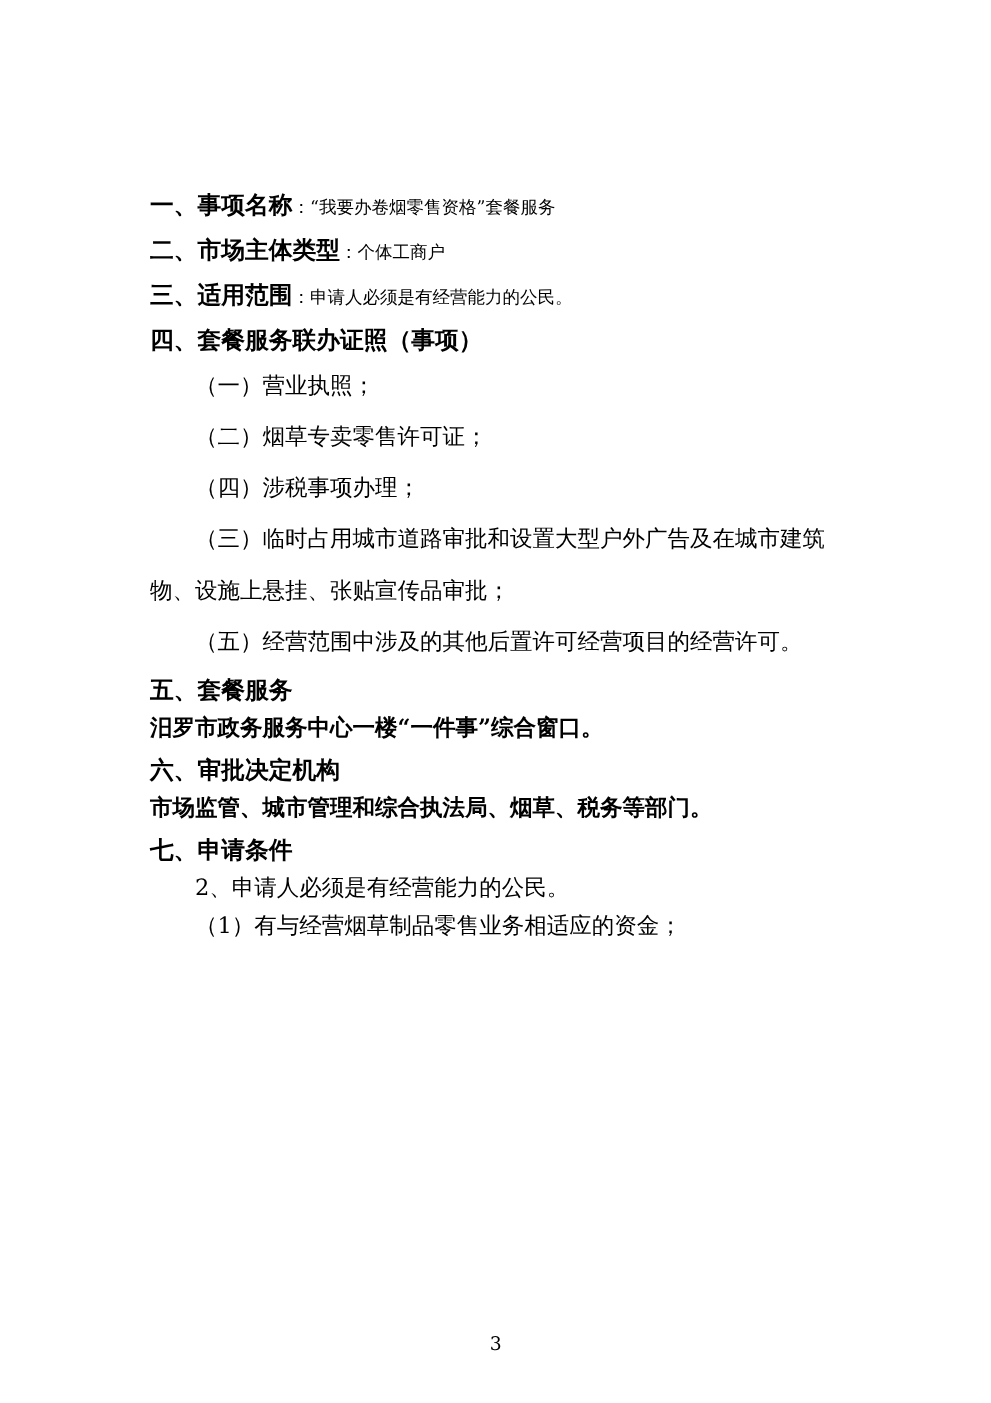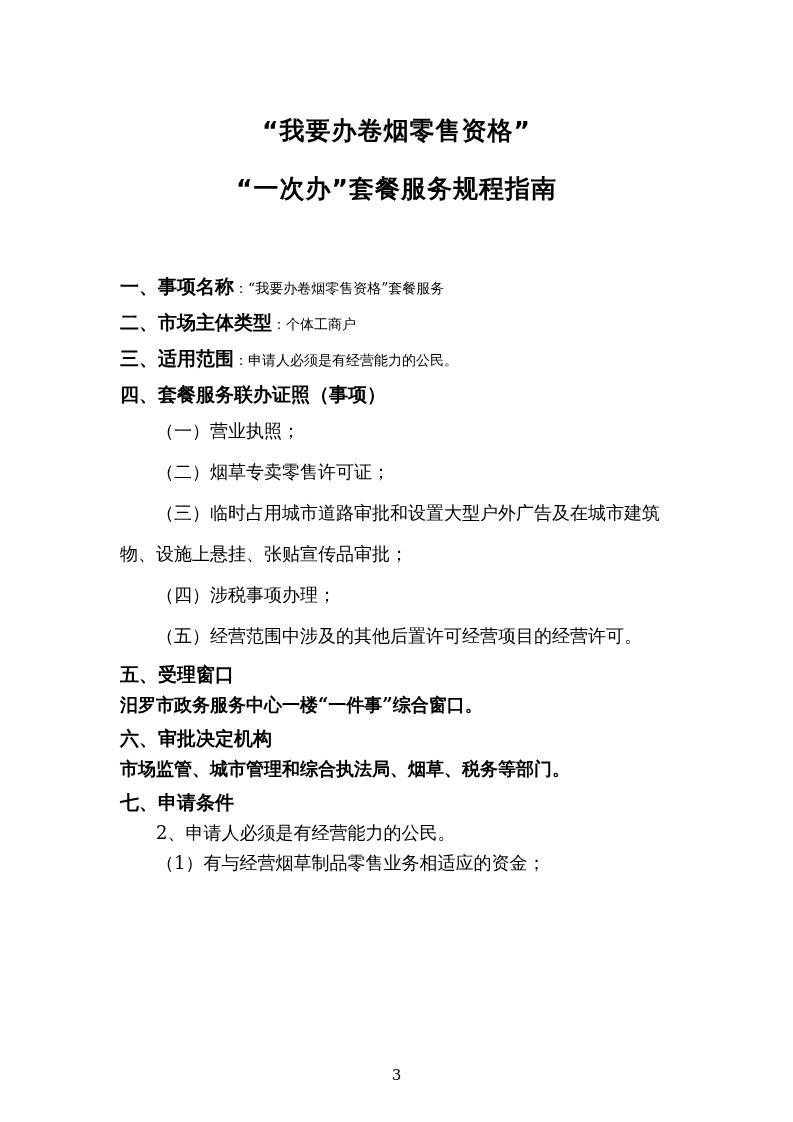--- a/index.html
+++ b/index.html
@@ -72,47 +72,43 @@
     text-align: center;
     font-family: "DejaVu Serif", "Liberation Serif", serif;
     font-size: 15px;
   }
 </style>
 </head>
 <body>
 
 <div class="page">
 
-  <div class="title-block">
-    <div class="title-line">“我要办卷烟零售资格”</div>
-    <div class="title-line">“一次办”套餐服务规程指南</div>
-  </div>
 
   <div class="body-block">
 
     <div class="heading">
       <span>一、事项名称</span><span class="normal">：“我要办卷烟零售资格”套餐服务</span>
     </div>
 
     <div class="heading">
       <span>二、市场主体类型</span><span class="normal">：个体工商户</span>
     </div>
 
     <div class="heading">
       <span>三、适用范围</span><span class="normal">：申请人必须是有经营能力的公民。</span>
     </div>
 
     <div class="heading">四、套餐服务联办证照（事项）</div>
     <div class="para spaced">（一）营业执照；</div>
     <div class="para spaced">（二）烟草专卖零售许可证；</div>
+    <div class="para spaced">（四）涉税事项办理；</div>
     <div class="para spaced">（三）临时占用城市道路审批和设置大型户外广告及在城市建筑物、设施上悬挂、张贴宣传品审批；</div>
-    <div class="para spaced">（四）涉税事项办理；</div>
     <div class="para spaced">（五）经营范围中涉及的其他后置许可经营项目的经营许可。</div>
 
-    <div class="heading">五、受理窗口</div>
+    <div class="heading">五、套餐服务</div>
     <div class="para noindent tight">汨罗市政务服务中心一楼“一件事”综合窗口。</div>
 
     <div class="heading">六、审批决定机构</div>
     <div class="para noindent tight">市场监管、城市管理和综合执法局、烟草、税务等部门。</div>
 
     <div class="heading">七、申请条件</div>
     <div class="para tight">2、申请人必须是有经营能力的公民。</div>
     <div class="para tight">（1）有与经营烟草制品零售业务相适应的资金；</div>
 
   </div>

